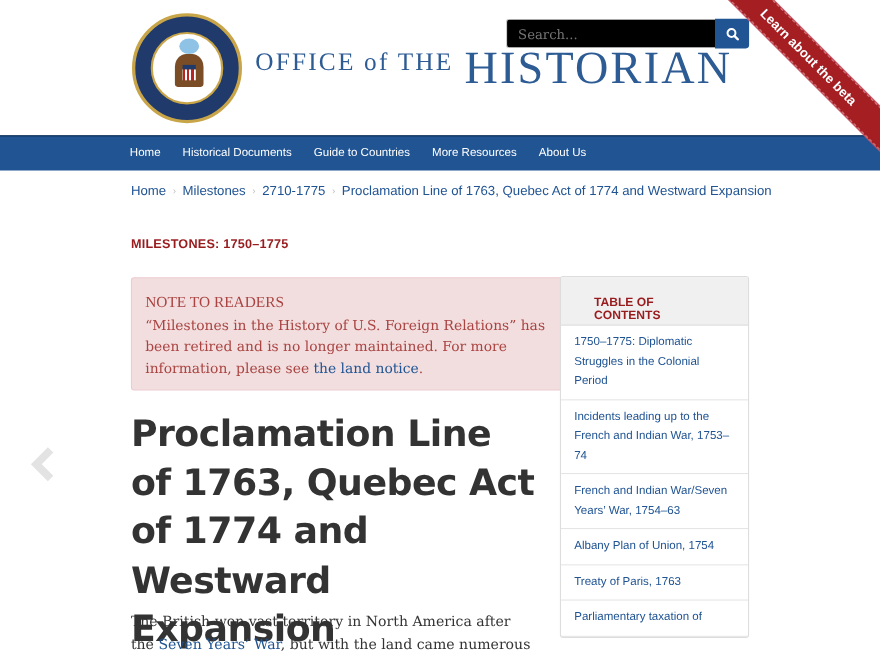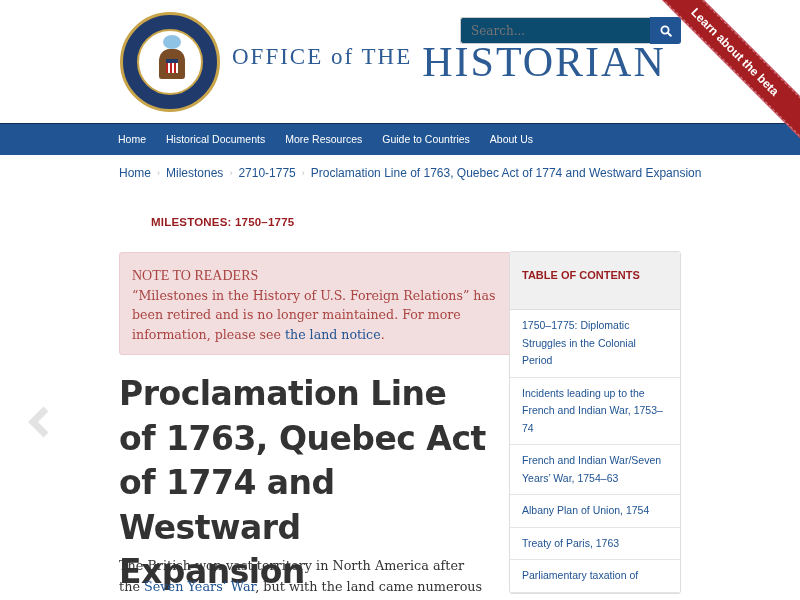--- a/index.html
+++ b/index.html
@@ -12,48 +12,48 @@
     .seal-inner { position: absolute; left: 14px; top: 14px; width: 66px; height: 66px; border-radius: 50%; background: #fff; border: 2px solid #c9a54a; }
     .seal-eagle { position: absolute; left: 20px; top: 18px; width: 26px; height: 30px; background: #7a4d26; border-radius: 40% 40% 10% 10%; }
     .seal-shield { position: absolute; left: 27px; top: 28px; width: 12px; height: 14px; background: repeating-linear-gradient(90deg,#b22 0 2px,#fff 2px 4px); border-top: 4px solid #1f3a6b; }
     .seal-dome { position: absolute; left: 24px; top: 4px; width: 18px; height: 14px; border-radius: 50%; background: #8fc3e6; }
     .logo-text { margin-left: 12px; display: flex; flex-direction: row; }
     .logo-top { font-family: "Liberation Serif", serif; color: #2d5b94; font-size: 23px; letter-spacing: 2px; line-height: 30px; white-space: nowrap; }
     .logo-rule { height: 2px; background: #b8a77d; margin: 4px 4px 6px 6px; }
     .logo-bottom { font-family: "Liberation Serif", serif; color: #2d5b94; font-size: 42px; letter-spacing: 2px; line-height: 40px; white-space: nowrap; }
 
     .search { position: absolute; left: 460px; top: 17px; display: flex; }
-    .search-input { width: 190px; height: 27px; border: 1px solid #ccc; border-right: none; border-radius: 3px 0 0 3px; padding: 0 10px; font-family: "DejaVu Serif", serif; font-size: 12px; color: #999; background: #0c4a6e; }
+    .search-input { width: 190px; height: 27px; border: 1px solid #ccc; border-right: none; border-radius: 3px 0 0 3px; padding: 0 10px; font-family: "DejaVu Serif", serif; font-size: 12px; color: #999; background: #000000; }
     .search-btn { width: 31px; height: 27px; background: #205493; border-radius: 0 3px 3px 0; display: flex; align-items: center; justify-content: center; cursor: pointer; }
 
     .ribbon-wrap { position: absolute; right: 0; top: 0; width: 150px; height: 150px; overflow: hidden; z-index: 5; }
     .ribbon { position: absolute; top: 38px; right: -50px; width: 230px; height: 28px; background: #a41e22; transform: rotate(45deg); color: #fff; font-family: "Liberation Sans", sans-serif; font-weight: bold; font-size: 12px; display: flex; align-items: center; justify-content: center; box-shadow: 0 0 0 1px #c56; border-top: 1px dashed rgba(255,255,255,0.4); border-bottom: 1px dashed rgba(255,255,255,0.4); }
 
     .nav { position: absolute; top: 123px; left: 0; width: 800px; height: 32px; background: #205493; border-top: 1px solid #112e51; display: flex; padding-left: 108px; }
     .nav-item { color: #fff; font-family: "Liberation Sans", sans-serif; font-size: 10.5px; line-height: 30px; padding: 0 10px; cursor: pointer; white-space: nowrap; }
 
     .breadcrumb { position: absolute; top: 166px; left: 119px; display: flex; align-items: center; font-family: "Liberation Sans", sans-serif; font-size: 12px; white-space: nowrap; }
     .crumb { color: #205493; cursor: pointer; }
     .crumb-sep { color: #bbb; font-size: 9px; margin: 0 6px; }
 
-    .section-label { position: absolute; top: 216px; left: 119px; font-family: "Liberation Sans", sans-serif; font-weight: bold; font-size: 11.5px; color: #981b1e; letter-spacing: 0.2px; margin-left: 32px; }
+    .section-label { position: absolute; top: 216px; left: 119px; font-family: "Liberation Sans", sans-serif; font-weight: bold; font-size: 11.5px; color: #981b1e; letter-spacing: 0.2px; }
 
     .notice { position: absolute; top: 252px; left: 119px; width: 396px; height: 103px; background: #f2dede; border: 1px solid #ebccd1; border-radius: 3px; padding: 13px 12px; color: #a94442; font-family: "DejaVu Serif", serif; font-size: 12.6px; line-height: 19.5px; }
     .notice-title { font-family: "Liberation Serif", serif; font-size: 14px; font-weight: normal; }
     .notice a { color: #205493; text-decoration: none; }
 
     .title { position: absolute; top: 372px; left: 119px; width: 370px; font-family: "DejaVu Sans", sans-serif; font-weight: bold; font-size: 33px; line-height: 44.5px; color: #333; letter-spacing: -0.5px; }
 
     .body-text { position: absolute; top: 555px; left: 119px; width: 370px; font-family: "DejaVu Serif", serif; font-size: 12.8px; line-height: 21px; color: #333; }
     .body-text a { color: #205493; text-decoration: none; }
 
     .prev-arrow { position: absolute; left: 28px; top: 405px; width: 24px; height: 34px; cursor: pointer; }
 
     .toc { position: absolute; top: 251px; left: 509px; width: 172px; border: 1px solid #ddd; border-radius: 3px; background: #fff; }
-    .toc-head { height: 58px; background: #f0f0f0; border-bottom: 1px solid #ddd; padding: 17px 12px; font-family: "Liberation Sans", sans-serif; font-weight: bold; font-size: 11px; color: #981b1e; }
+    .toc-head { height: 44px; background: #f0f0f0; border-bottom: 1px solid #ddd; padding: 17px 30px; font-family: "Liberation Sans", sans-serif; font-weight: bold; font-size: 11px; color: #981b1e; }
     .toc-item { padding: 7px 12px 7px 12px; border-bottom: 1px solid #e5e5e5; font-family: Liberation Sans, sans-serif; font-size: 10.5px; line-height: 17.5px; color: #205493; cursor: pointer; }
   </style>
 </head>
 <body>
 
 <div class="header">
   <div class="logo">
     <div class="seal">
       <div class="seal-inner">
         <div class="seal-dome"></div>
@@ -79,22 +79,22 @@
   </div>
 </div>
 
 <div class="ribbon-wrap">
   <div class="ribbon">Learn about the beta</div>
 </div>
 
 <nav class="nav">
   <div class="nav-item">Home</div>
   <div class="nav-item">Historical Documents</div>
+  <div class="nav-item">Guide to Countries</div>
   <div class="nav-item">More Resources</div>
-  <div class="nav-item">Guide to Countries</div>
   <div class="nav-item">About Us</div>
 </nav>
 
 <div class="breadcrumb">
   <span class="crumb">Home</span>
   <span class="crumb-sep">›</span>
   <span class="crumb">Milestones</span>
   <span class="crumb-sep">›</span>
   <span class="crumb">2710-1775</span>
   <span class="crumb-sep">›</span>

